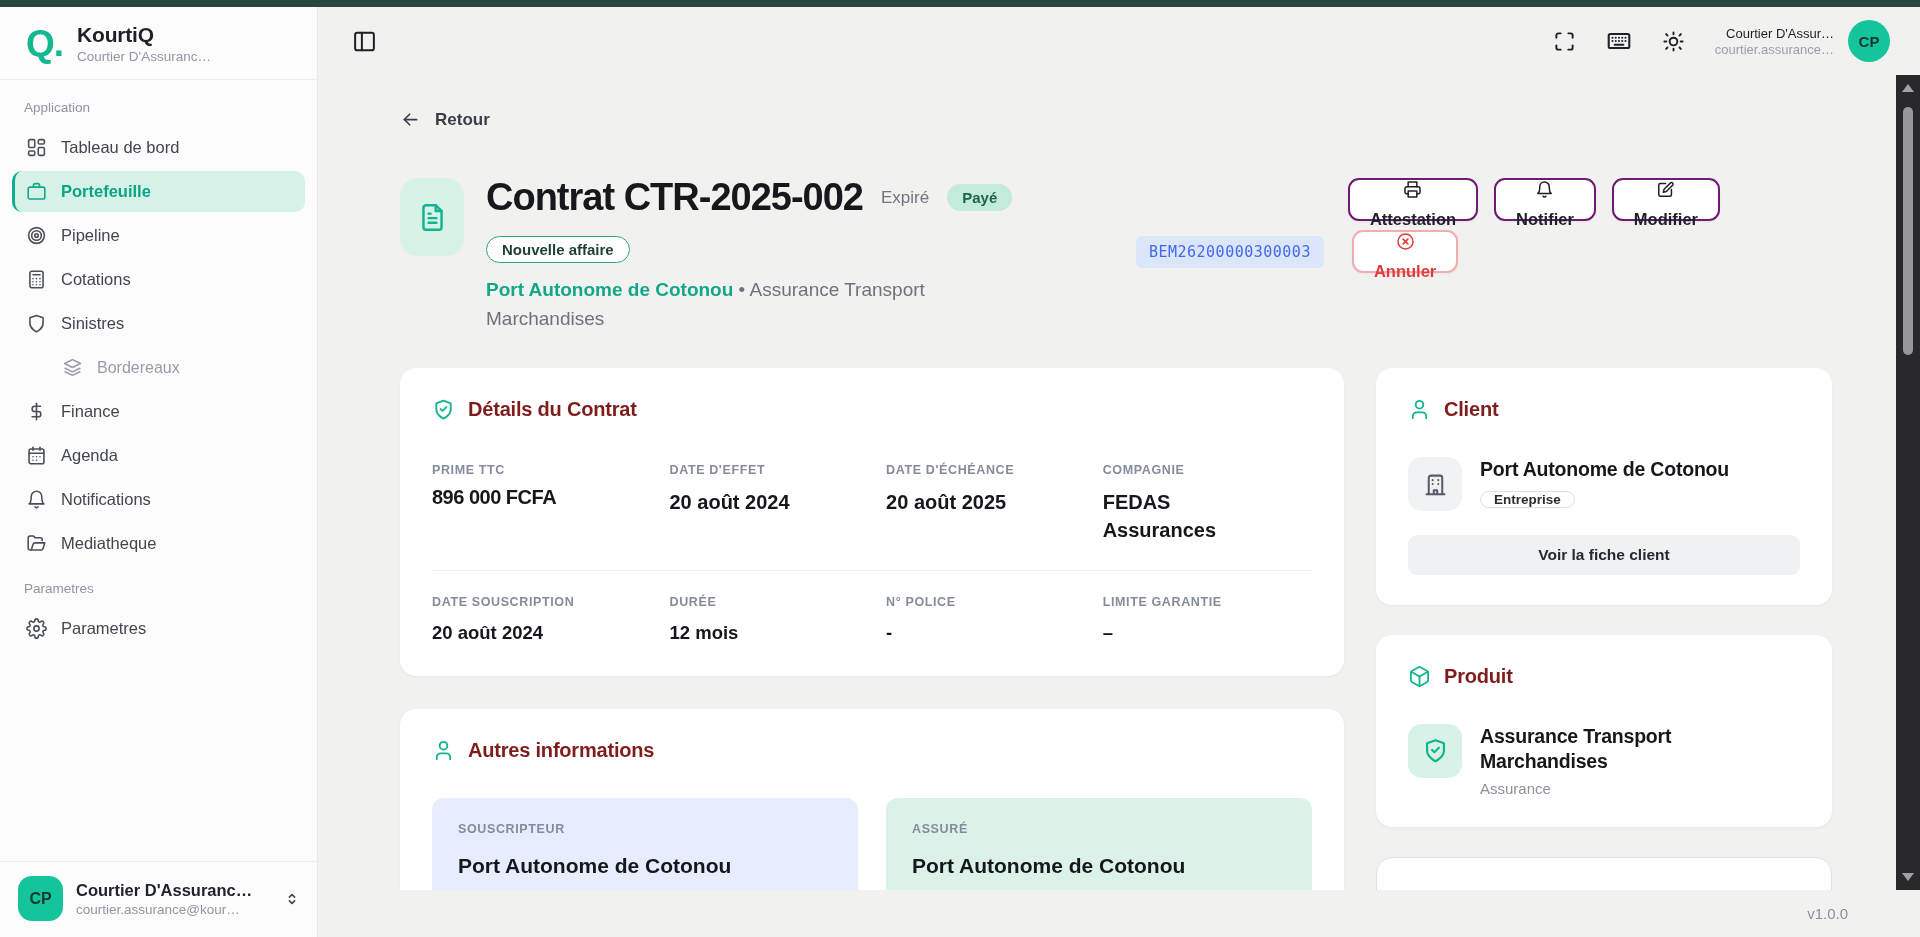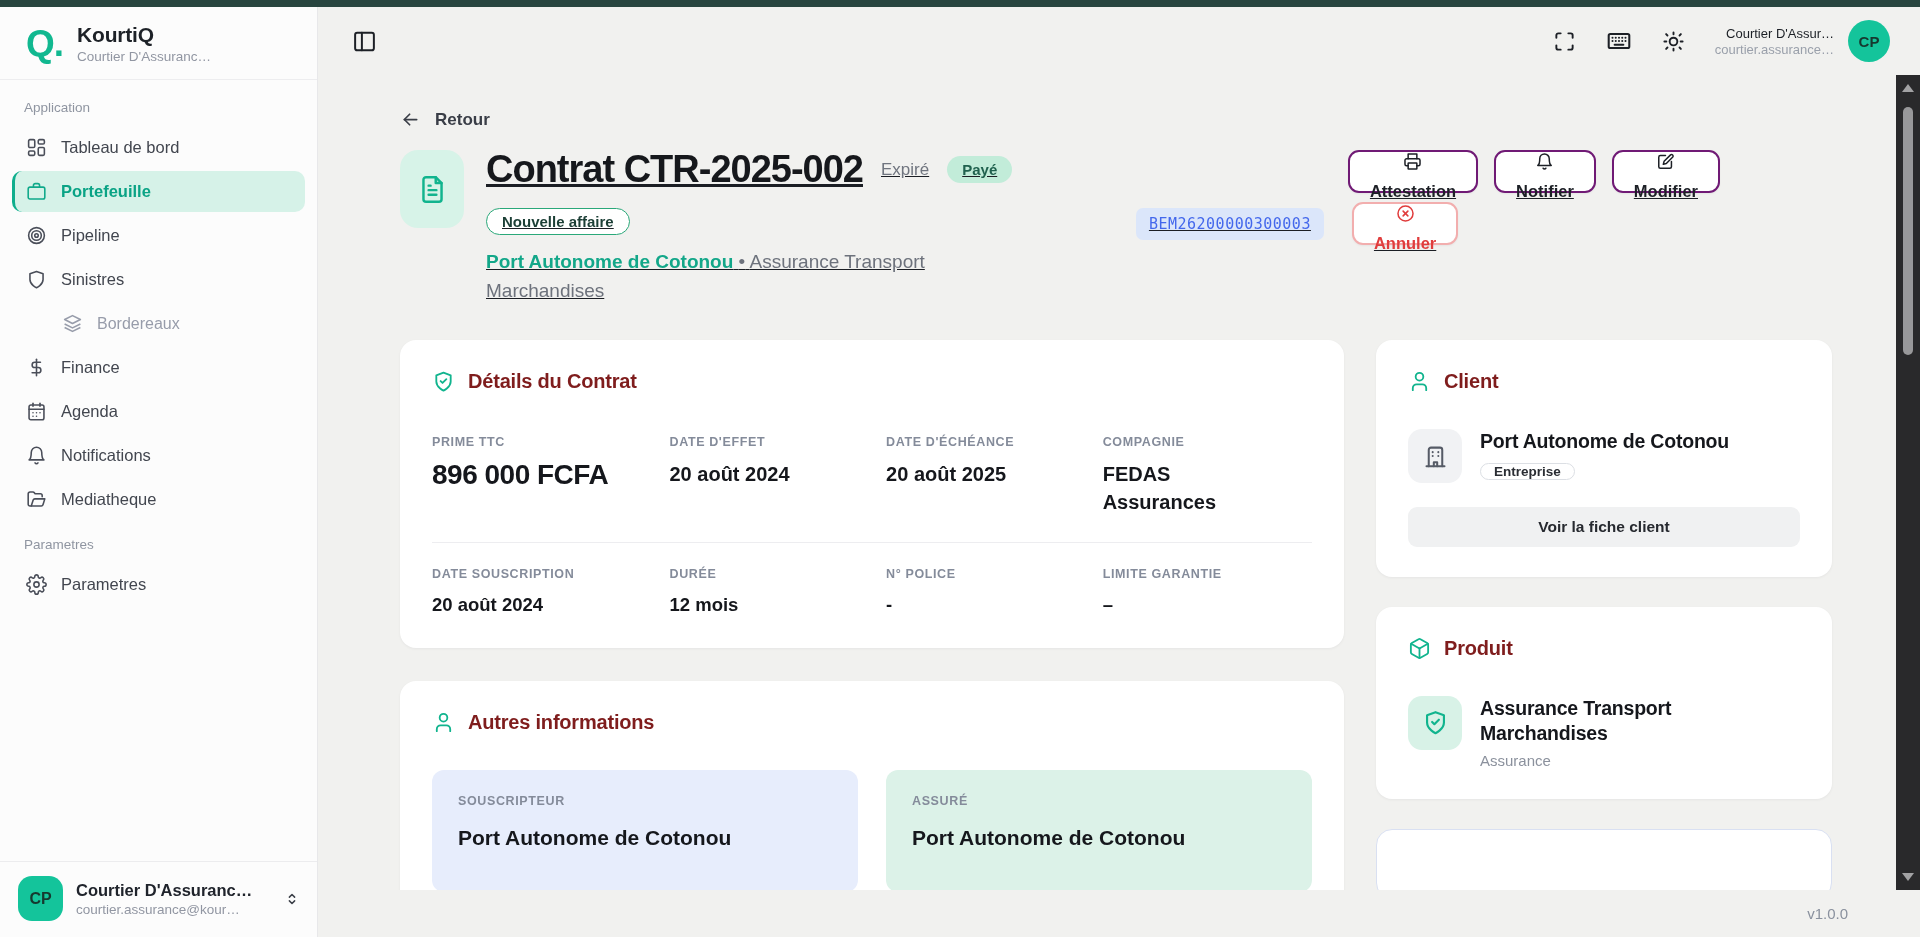--- a/index.html
+++ b/index.html
@@ -71,21 +71,21 @@
     display:flex; align-items:center; justify-content:center;
     font-size:15px; font-weight:600; color:#16382f;
   }
 
   .content { height:815px; overflow:hidden; padding:0 88px 0 82px; }
 
   .back-row { margin-top:34px; display:inline-flex; align-items:center; gap:14px; color:#3a3e47; font-size:17px; font-weight:600; cursor:pointer; }
   .back-row svg { color:#3a3e47; }
 
   
-  .page-head { margin-top:16px; display:flex; align-items:flex-start;text-decoration:underline; }
+  .page-head { margin-top:44px; display:flex; align-items:flex-start; }
   .ph-left { display:flex; gap:22px; flex:1; min-width:0; }
   .doc-box {
     width:64px; height:78px; border-radius:18px; background:#d7f3e8; flex:none;
     display:flex; align-items:center; justify-content:center; color:#11b48e;
   }
   .title-row { display:flex; align-items:center; gap:18px; flex-wrap:wrap; }
   .page-title { font-size:38px; font-weight:800; color:#16181c; letter-spacing:-1px; line-height:1.05; }
   .status-text { font-size:17px; font-weight:500; color:#70757f; }
   .badge-paid {
     background:#c2ecd9; color:#20614e; font-size:15px; font-weight:700;
@@ -126,21 +126,21 @@
     background:#fff; border-radius:16px; padding:30px 32px;
     box-shadow:0 1px 3px rgba(16,24,40,.05);
   }
   .card-head { display:flex; align-items:center; gap:13px; }
   .card-head svg { color:#11b48e; flex:none; }
   .card-title { font-size:20px; font-weight:700; color:#7f1d1d; letter-spacing:-0.2px; }
 
   .details-grid { margin-top:42px; display:grid; grid-template-columns:1.02fr 0.92fr 0.92fr 1fr; column-gap:24px; }
   .field-label { font-size:12.5px; font-weight:700; letter-spacing:0.05em; color:#848b9a; }
   .field-value { margin-top:11px; font-size:20px; font-weight:700; color:#15171c; line-height:1.4; }
-  .field-value.big { font-size:28px; font-weight:800; letter-spacing:-0.5px; margin-top:6px; }
+  .field-value.big { font-size:20px; font-weight:800; letter-spacing:-0.5px; margin-top:6px; }
   .card-divider { border:none; border-top:1px solid #ededf0; margin:26px 0 24px; }
 
   .autres-boxes { margin-top:36px; display:grid; grid-template-columns:1fr 1fr; gap:28px; }
   .info-box { border-radius:12px; padding:24px 26px 40px; }
   .info-box.blue { background:#e7edfc; }
   .info-box.green { background:#dcf2e8; }
   .info-box .field-value { font-size:21px; margin-top:15px; }
 
   
   .client-body { margin-top:36px; display:flex; gap:18px; align-items:flex-start; }
@@ -217,20 +217,30 @@
         <span>
             <svg viewBox="0 0 24 24" width="21" height="21" fill="none" stroke="currentColor" stroke-width="1.8">
               <circle cx="12" cy="12" r="9"></circle>
               <circle cx="12" cy="12" r="5.5"></circle>
               <circle cx="12" cy="12" r="2"></circle>
             </svg>
           </span>
         <span>Pipeline</span>
       </div>
 
+      <div class="nav-item">
+        <span>
+            <svg viewBox="0 0 24 24" width="21" height="21" fill="none" stroke="currentColor" stroke-width="1.8" stroke-linecap="round" stroke-linejoin="round">
+              <rect x="4.5" y="2.5" width="15" height="19" rx="2"></rect>
+              <line x1="8" y1="6.5" x2="16" y2="6.5"></line>
+              <path d="M8 11h.01M12 11h.01M16 11h.01M8 14.5h.01M12 14.5h.01M16 14.5h.01M8 18h.01M12 18h.01M16 18h.01"></path>
+            </svg>
+          </span>
+        <span>Cotations</span>
+      </div>
 
       <div class="nav-item">
         <span>
             <svg viewBox="0 0 24 24" width="21" height="21" fill="none" stroke="currentColor" stroke-width="1.8" stroke-linejoin="round">
               <path d="M12 21.5c0 0 7.5-3.5 7.5-9.5V5.5L12 2.8 4.5 5.5V12c0 6 7.5 9.5 7.5 9.5z"></path>
             </svg>
           </span>
         <span>Sinistres</span>
       </div>
 

